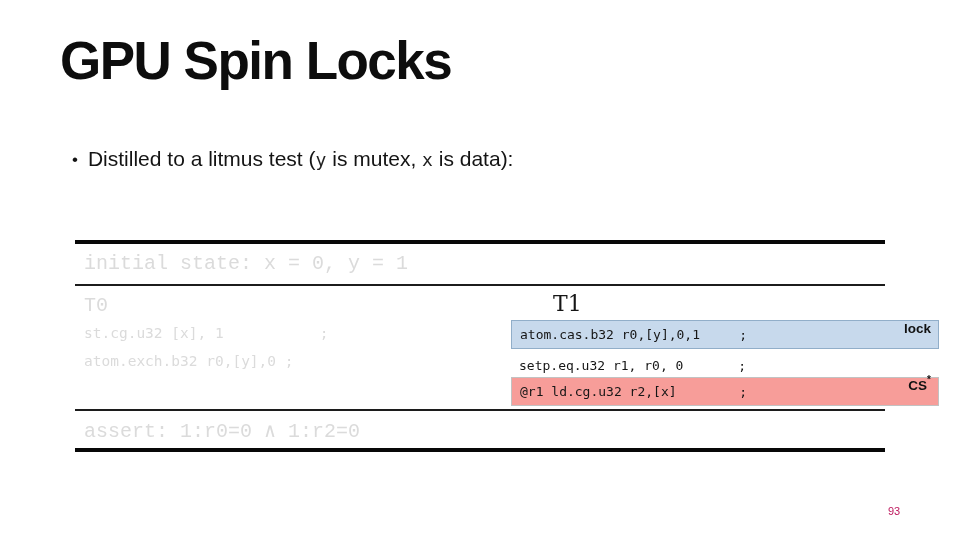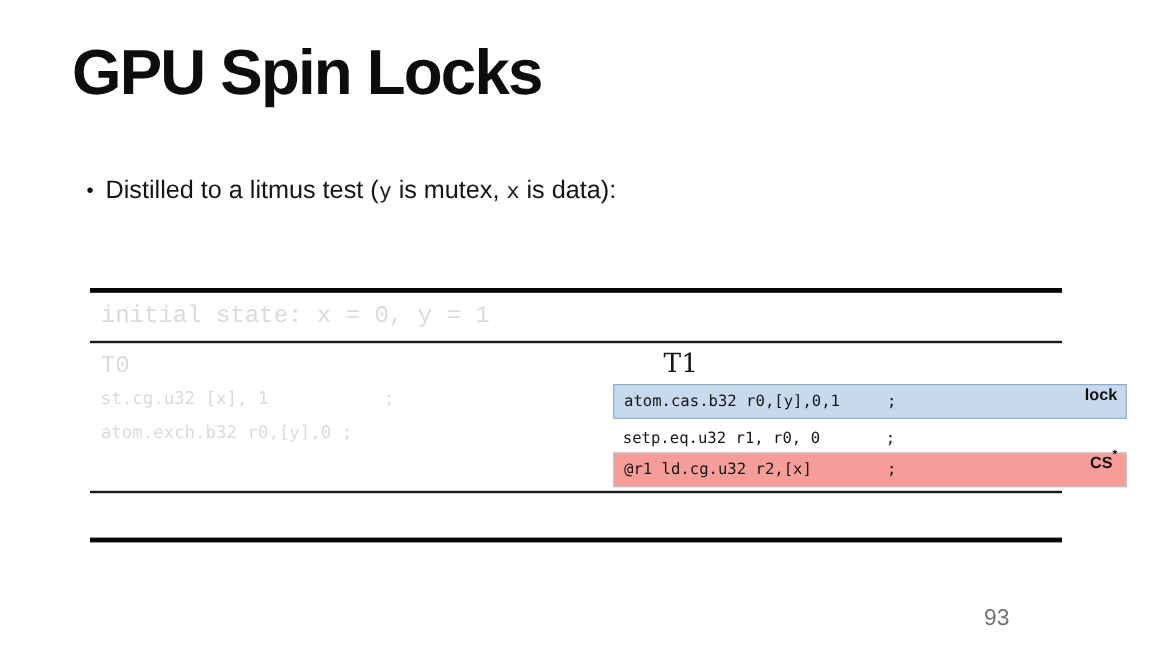--- a/index.html
+++ b/index.html
@@ -53,21 +53,21 @@
   .row-label{
     position:absolute;right:7px;top:0;height:100%;display:flex;align-items:flex-start;
     font-family:"Liberation Sans",sans-serif;font-size:13.5px;font-weight:700;color:#111;
   }
   .row-label .sup{font-size:10px;vertical-align:4px;position:relative;top:-4px;}
   .footnote{
     position:absolute;left:7px;top:514px;font-size:14px;color:#141414;
   }
   .footnote .sup{font-size:10px;position:relative;top:-4px;}
   .page-number{
-    position:absolute;left:820px;top:505px;font-size:19px;color:#737373;
+    position:absolute;left:888px;top:505px;font-size:11px;color:#be185d;
   }
 </style>
 </head>
 <body>
 
 <div class="slide">
 
   <div class="title">GPU Spin Locks</div>
 
   <div class="bullet-line">
@@ -101,19 +101,20 @@
   <div class="t1-row hl-red" style="top:377px">
     <span class="code">@r1 ld.cg.u32 r2,[x]        ;</span>
     <span class="row-label">
         <span>CS</span>
         <span class="sup">*</span>
       </span>
   </div>
 
   <div class="rule thin" style="top:409px"></div>
 
+  <div class="serif-faded" style="left:84px;top:418px">assert: 1:r0=0 ∧ 1:r2=0</div>
 
   <div class="rule thick" style="top:448px"></div>
 
 
   <div class="page-number">93</div>
 
 </div>
 
 </body></html>

